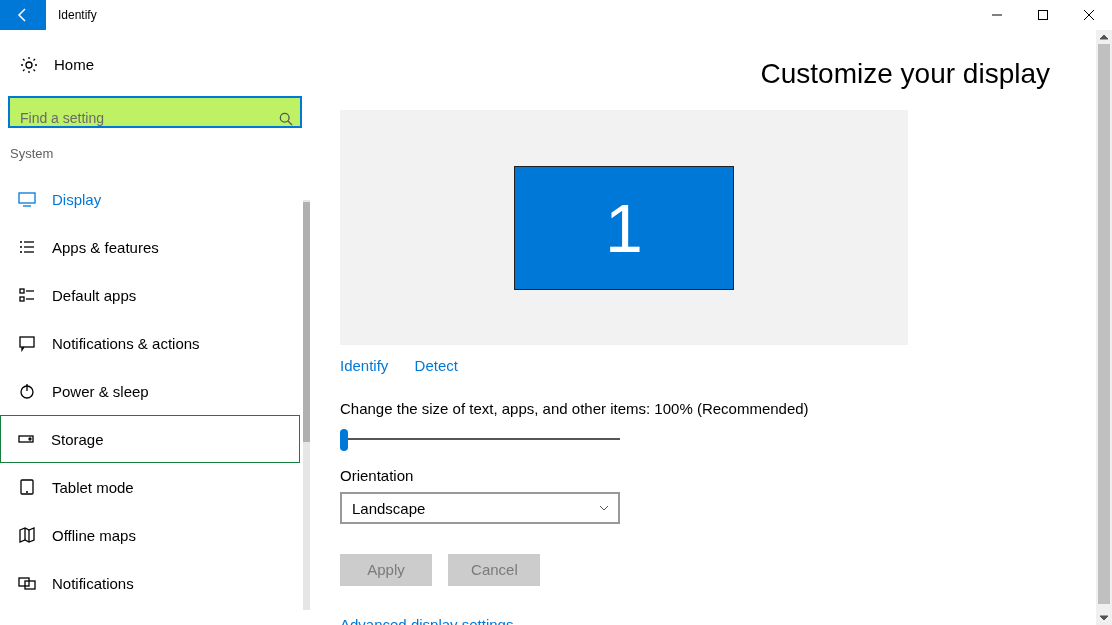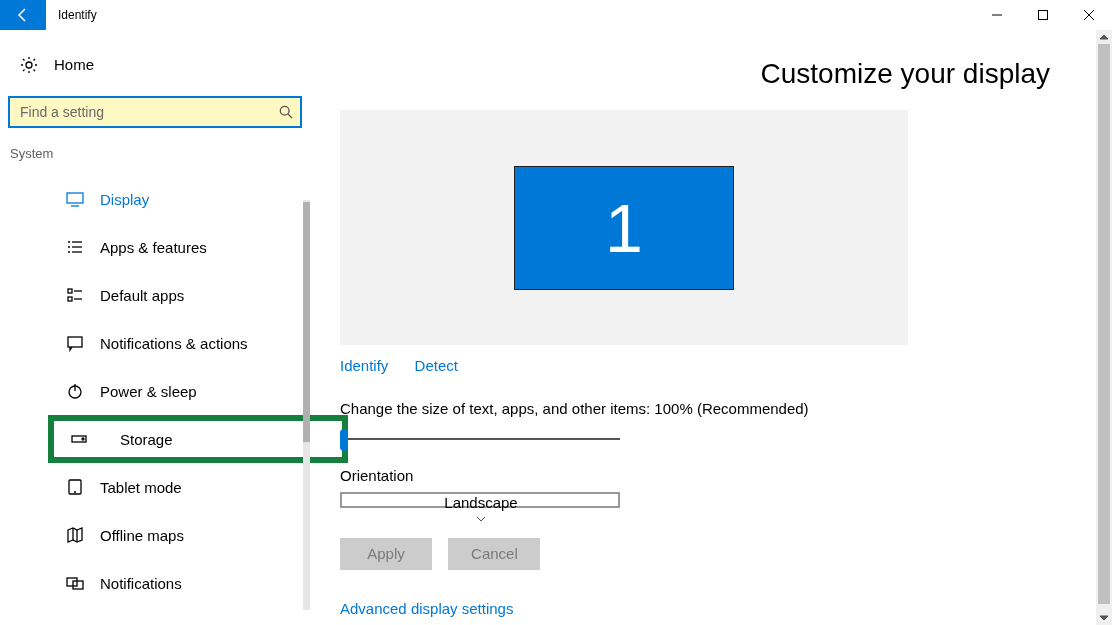--- a/index.html
+++ b/index.html
@@ -62,56 +62,55 @@
     font-size: 15px;
     cursor: pointer;
   }
   .home-row .icon { width: 22px; display:flex; align-items:center; justify-content:center; margin-right: 14px; }
   .search-wrap {
     margin: 14px 8px 0 8px;
   }
   .search-box {
     width: 100%; height: 32px;
     border: 2px solid #0078d7;
-    display: flex; align-items: center;
-    background: #fef9c3;
+    display: flex; align-items: flex-end;
+    background: #bef264;
   }
   .search-box input {
     flex: 1; border: none; outline: none;
     font-size: 14px; padding: 0 10px;
     background: transparent;
     color: #555;
   }
   .search-box input::placeholder { color: #6a6a6a; }
   .search-mag { width: 28px; display:flex; align-items:center; justify-content:center; }
   .search-mag svg { width:14px; height:14px; stroke:#555; stroke-width:1.5; fill:none; }
 
   .category {
     margin: 18px 0 0 10px;
     font-size: 13px;
     color: #5f5f5f;
   }
 
-  .nav-list { margin-top: 14px; width: 300px; margin-left: 48px; }
+  .nav-list { margin-top: 14px; width: 300px; }
   .nav-item {
     height: 48px;
     display: flex; align-items: center;
     padding-left: 14px;
     font-size: 15px;
     border: 2px solid transparent;
     cursor: pointer;
     position: relative;
   }
   .nav-item .icon { width: 22px; display:flex; align-items:center; justify-content:center; margin-right: 14px; }
   .nav-item .label { color:#000; }
   .nav-item.active .label { color:#0078d7; }
   .nav-item.active .icon svg { stroke:#0078d7; }
   .nav-item.selected {
-    border: 6px solid #15803d;
-    gap: 16px;
+    border: 1px solid #15803d;
   }
   .icon svg { width:18px; height:18px; stroke:#000; stroke-width:1.3; fill:none; }
 
   
   .sidebar-scroll {
     position: absolute;
     right: 0; top: 170px;
     width: 7px; height: 410px;
     background: #e6e6e6;
   }
@@ -165,27 +164,26 @@
   }
   .slider-thumb {
     position:absolute; left:0; top:0;
     width:8px; height:22px; border-radius:4px;
     background:#0078d7;
   }
 
   .orient-label { margin-top:18px; font-size:15px; }
   .dropdown {
     margin-top: 8px;
-    width: 280px; height: 16px;
+    width: 280px; height: 32px;
     border: 2px solid #999;
     display:flex; align-items:center;
     padding: 0 8px 0 10px;
     font-size:15px;
     cursor:pointer;
-    flex-direction:column;
   }
   .dropdown .dd-text { flex:1; }
   .dropdown .chev svg { width:12px; height:12px; stroke:#555; stroke-width:1; fill:none; }
 
   .button-row { margin-top: 30px; }
   .btn {
     display:inline-block;
     width: 92px; height: 32px;
     line-height:32px;
     text-align:center;

